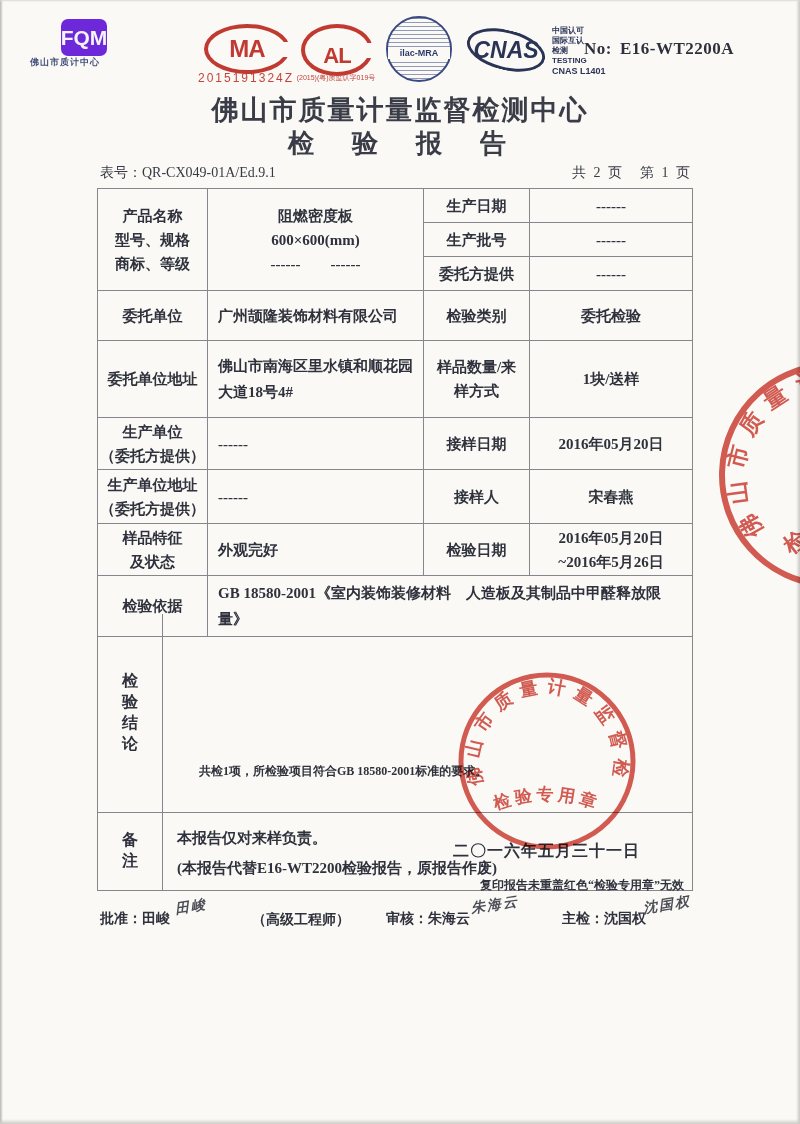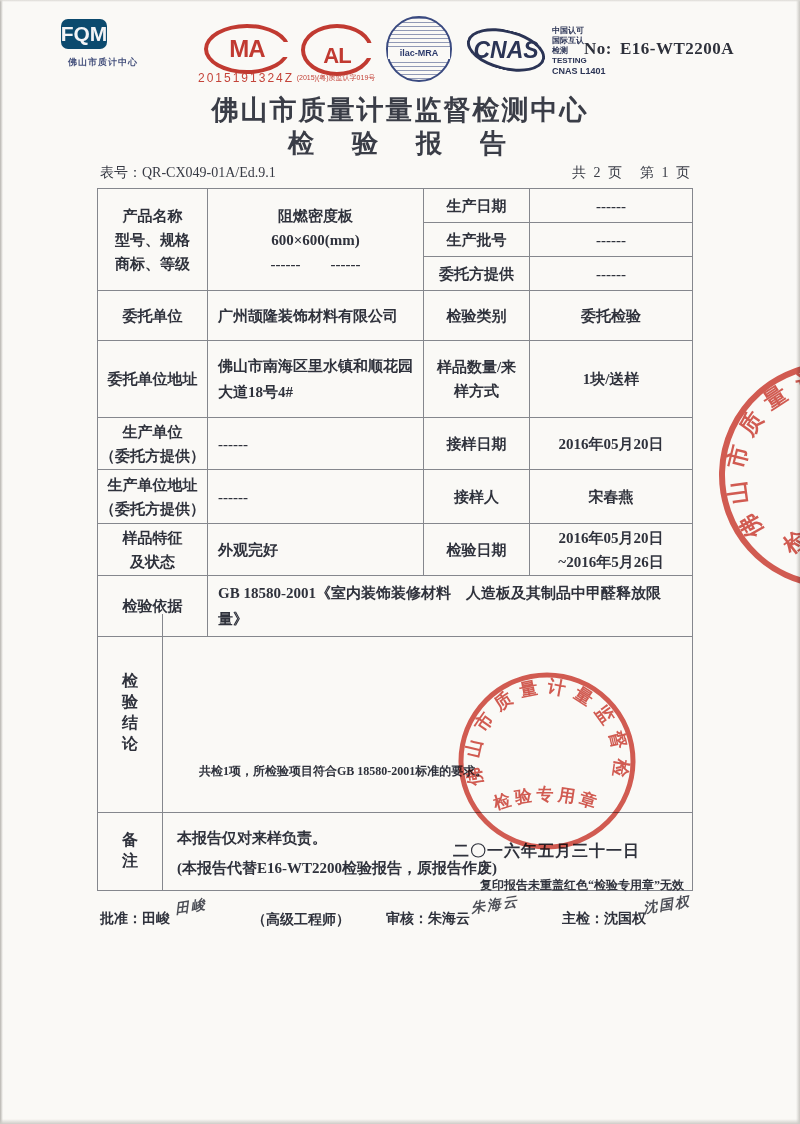--- a/index.html
+++ b/index.html
@@ -11,24 +11,24 @@
   .edge{position:absolute;pointer-events:none;}
   .edge-left{left:0;top:0;width:3px;height:100%;background:linear-gradient(90deg,#b7b5b0,rgba(183,181,176,0));}
   .edge-right{right:0;top:0;width:4px;height:100%;background:linear-gradient(270deg,#c9c7c2,rgba(201,199,194,0));}
   .edge-bottom{left:0;bottom:0;width:100%;height:5px;background:linear-gradient(0deg,#cfccc7,rgba(207,204,199,0));}
   .edge-top{left:0;top:0;width:100%;height:2px;background:linear-gradient(180deg,#dcdad5,rgba(220,218,213,0));}
 
   .abs{position:absolute;}
   .sans{font-family:"Liberation Sans","DejaVu Sans",sans-serif;}
 
   
-  .fqm-box{left:61px;top:19px;width:46px;height:30px;background:#0c4a6e;border-radius:7px;
+  .fqm-box{left:61px;top:19px;width:46px;height:37px;background:#6d28d9;border-radius:7px;
     display:flex;align-items:center;justify-content:center;color:#f4f4f6;font-weight:bold;
     font-size:21px;letter-spacing:0;}
-  .fqm-caption{left:30px;top:56px;width:108px;text-align:right;font-size:9px;letter-spacing:1px;
+  .fqm-caption{left:30px;top:56px;width:108px;text-align:left;font-size:9px;letter-spacing:1px;
     color:#44507c;font-weight:bold;}
 
   .cma{left:204px;top:24px;width:78px;height:42px;border:4px solid #c13a31;border-radius:50%;
     display:flex;align-items:center;justify-content:center;}
   .cma .gap{position:absolute;right:-6px;top:14px;width:9px;height:15px;background:#faf9f6;}
   .cma-letters{color:#c13a31;font-weight:900;font-size:24px;letter-spacing:-1px;}
   .cma-number{left:198px;top:71px;width:96px;text-align:center;color:#c4443a;font-size:12px;letter-spacing:2px;}
 
   .cal{left:301px;top:24px;width:64px;height:44px;border:4px solid #c13a31;border-radius:50%;
     display:flex;align-items:center;justify-content:center;}

